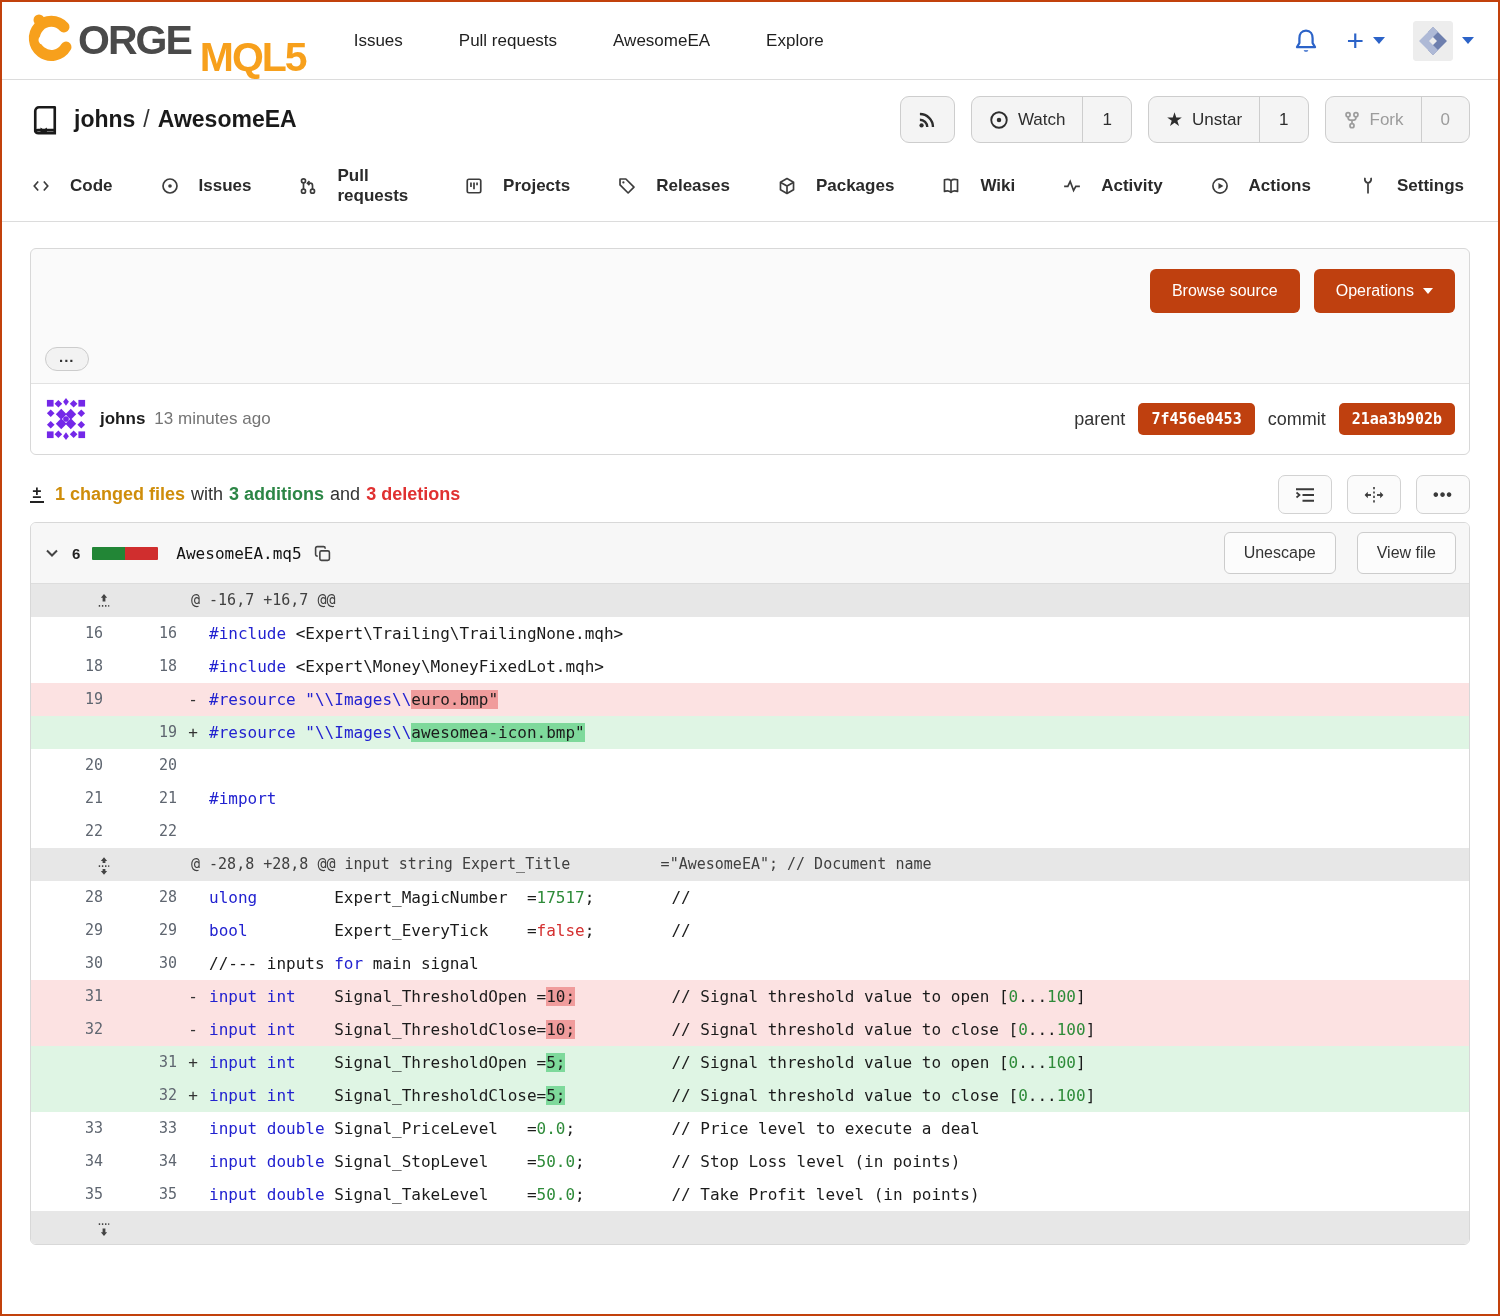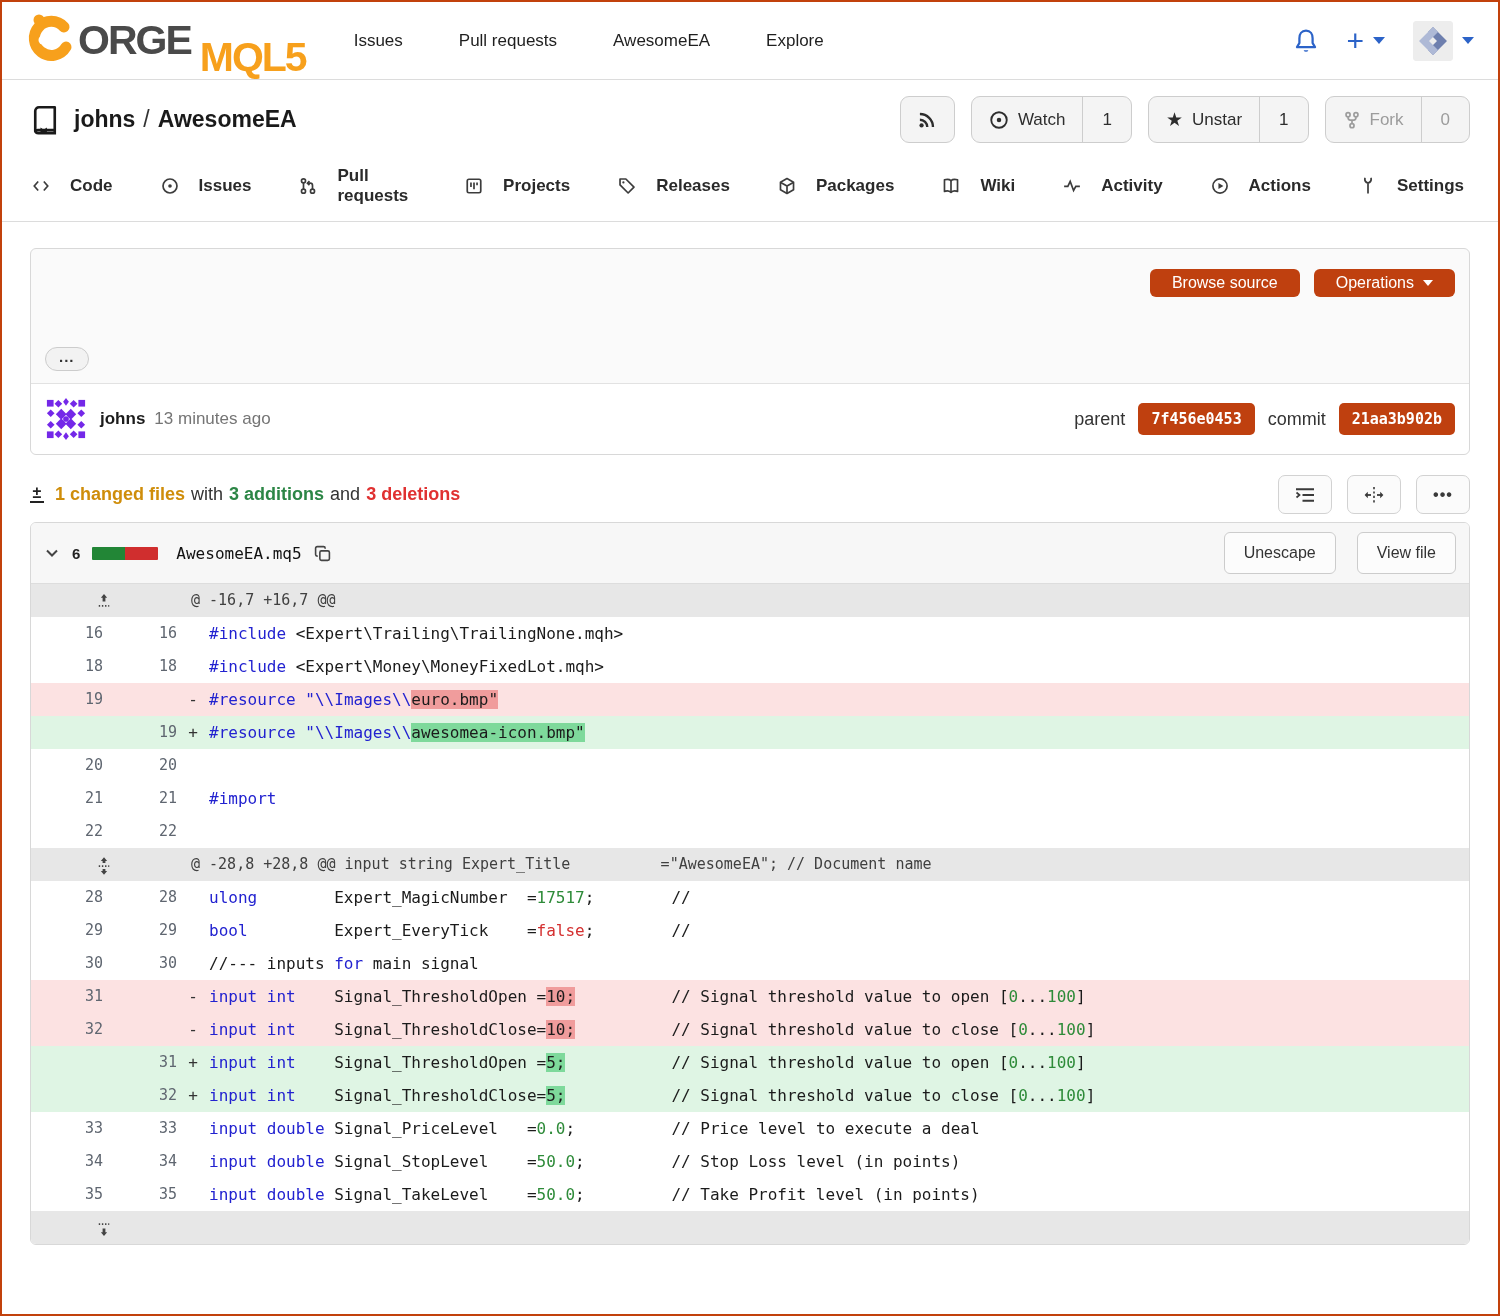--- a/index.html
+++ b/index.html
@@ -39,21 +39,21 @@
   .tab { display:flex; align-items:center; gap:20px; padding:15px 2px; margin-right:44px; font-size:17px; color:#2a2a2a; text-decoration:none; cursor:pointer;font-weight:bold; }
   .tab-settings { margin-left:auto; margin-right:4px; }
   .tabicon { display:flex; color:#3c3c3c; }
 
   
   .main { padding:0 28px; }
 
   .commit-box { margin-top:26px; border:1px solid #d8d8d8; border-radius:6px; background:#fafafa; }
   .commit-top { position:relative; height:134px; }
   .commit-actions { position:absolute; top:20px; right:14px; display:flex; gap:14px; }
-  .btn-orange { background:#bf400f; color:#fff; font-size:16px; font-family:"Liberation Sans",sans-serif; padding:0 22px; height:28px; border-radius:6px; border:none; display:flex; align-items:center; gap:9px; cursor:pointer; }
+  .btn-orange { background:#bf400f; color:#fff; font-size:16px; font-family:"Liberation Sans",sans-serif; padding:0 22px; height:44px; border-radius:6px; border:none; display:flex; align-items:center; gap:9px; cursor:pointer; }
   .caret-white { width:0; height:0; border-left:5px solid transparent; border-right:5px solid transparent; border-top:6px solid #fff; }
   .more-btn { position:absolute; left:14px; bottom:12px; padding:1px 13px 5px; border:1px solid #ccc; border-radius:12px; background:#f2f2f2; font-size:15px; font-weight:700; color:#333; letter-spacing:1px; cursor:pointer; line-height:16px; }
   .commit-author { border-top:1px solid #e2e2e2; background:#fff; display:flex; align-items:center; padding:14px; border-radius:0 0 6px 6px; }
   .avatar-commit { width:42px; height:42px; border-radius:3px; }
   .author-name { font-weight:700; font-size:17px; margin:0 9px 0 13px; color:#1c1c1c; cursor:pointer; }
   .time-ago { color:#757575; font-size:17px; }
   .hashes { margin-left:auto; display:flex; align-items:center; gap:13px; font-size:18px; color:#333; }
   .hash-badge { background:#bf400f; color:#fff; font-family:"DejaVu Sans Mono",monospace; font-size:15px; font-weight:700; padding:7px 13px; border-radius:5px; cursor:pointer; }
 
   

